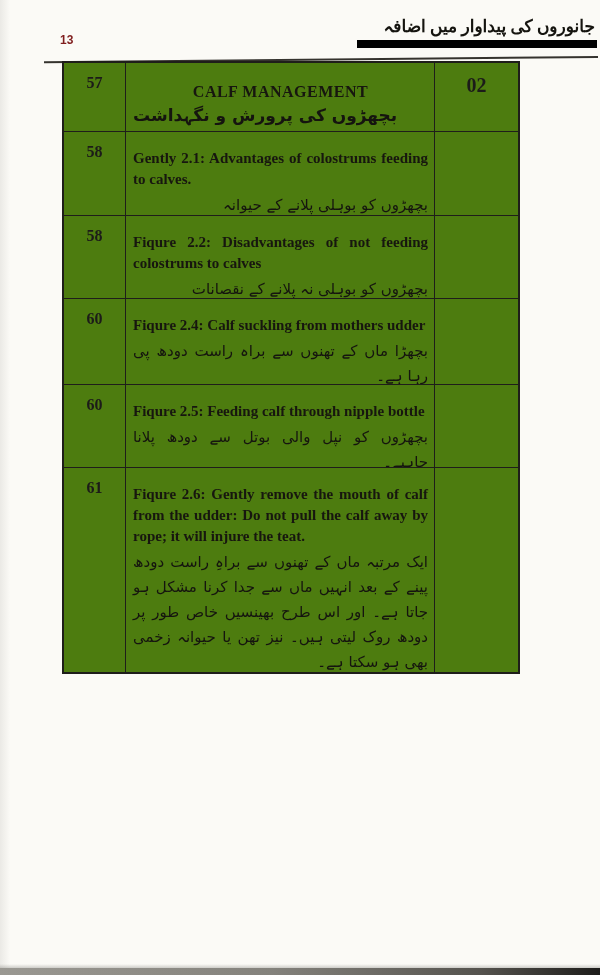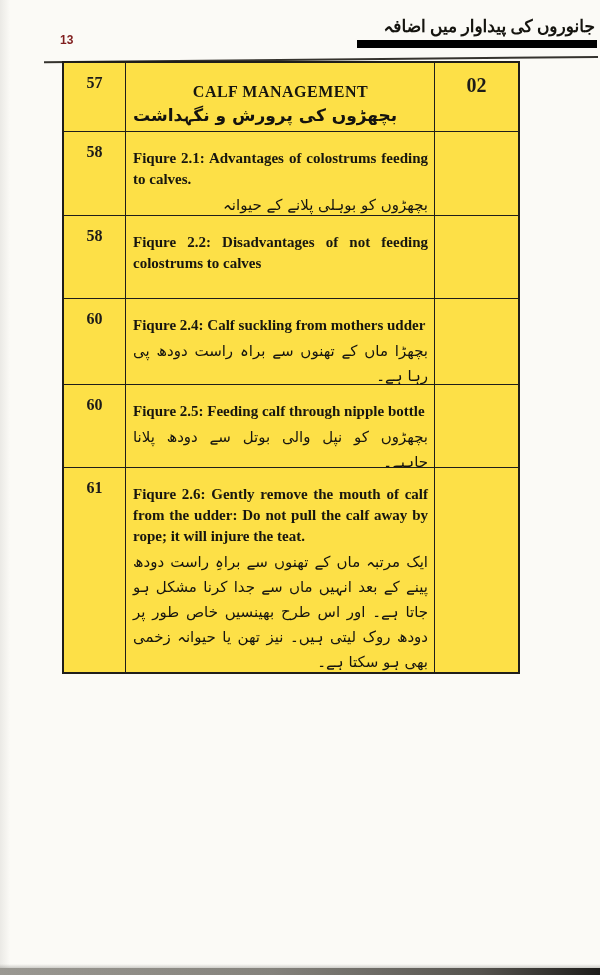--- a/index.html
+++ b/index.html
@@ -32,21 +32,21 @@
   }
   .header-rule{
     position:absolute;left:44px;top:56px;width:554px;height:2px;
     background:#35332e;transform:rotate(-0.55deg);transform-origin:right center;
   }
 
   
   .toc-table{
     position:absolute;left:62px;top:61px;width:458px;
     border:2px solid #1f1e1a;
-    background:#fde047;
+    background:#4d7c0f;
     box-sizing:border-box;
   }
   .toc-row{
     display:grid;grid-template-columns:62px 1fr 83px;
     border-bottom:1.5px solid #1f1e1a;
     box-sizing:border-box;
   }
   .toc-row:last-child{border-bottom:none;}
   .cell{box-sizing:border-box;}
   .cell-page{
@@ -99,30 +99,31 @@
     <div class="cell cell-desc">
       <div class="desc-en">CALF MANAGEMENT</div>
       <div class="desc-ur">بچھڑوں کی پرورش و نگہداشت</div>
     </div>
     <div class="cell cell-right">02</div>
   </div>
 
   <div class="toc-row h-r2">
     <div class="cell cell-page">58</div>
     <div class="cell cell-desc">
-      <div class="desc-en">Fiqure 2.1: Advantages of colostrums feeding to calves.</div>
+      <div class="desc-en">Gently 2.1: Advantages of colostrums feeding to calves.</div>
       <div class="desc-ur">بچھڑوں کو بوہلی پلانے کے حیوانہ</div>
     </div>
     <div class="cell cell-right"></div>
   </div>
 
   <div class="toc-row h-r3">
     <div class="cell cell-page">58</div>
     <div class="cell cell-desc">
       <div class="desc-en">Fiqure 2.2: Disadvantages of not feeding colostrums to calves</div>
+      <div class="desc-ur">بچھڑوں کو بوہلی نہ پلانے کے نقصانات</div>
     </div>
     <div class="cell cell-right"></div>
   </div>
 
 
   <div class="toc-row h-r5">
     <div class="cell cell-page">60</div>
     <div class="cell cell-desc">
       <div class="desc-en">Fiqure 2.4: Calf suckling from mothers udder</div>
       <div class="desc-ur">بچھڑا ماں کے تھنوں سے براہ راست دودھ پی رہا ہے۔</div>

